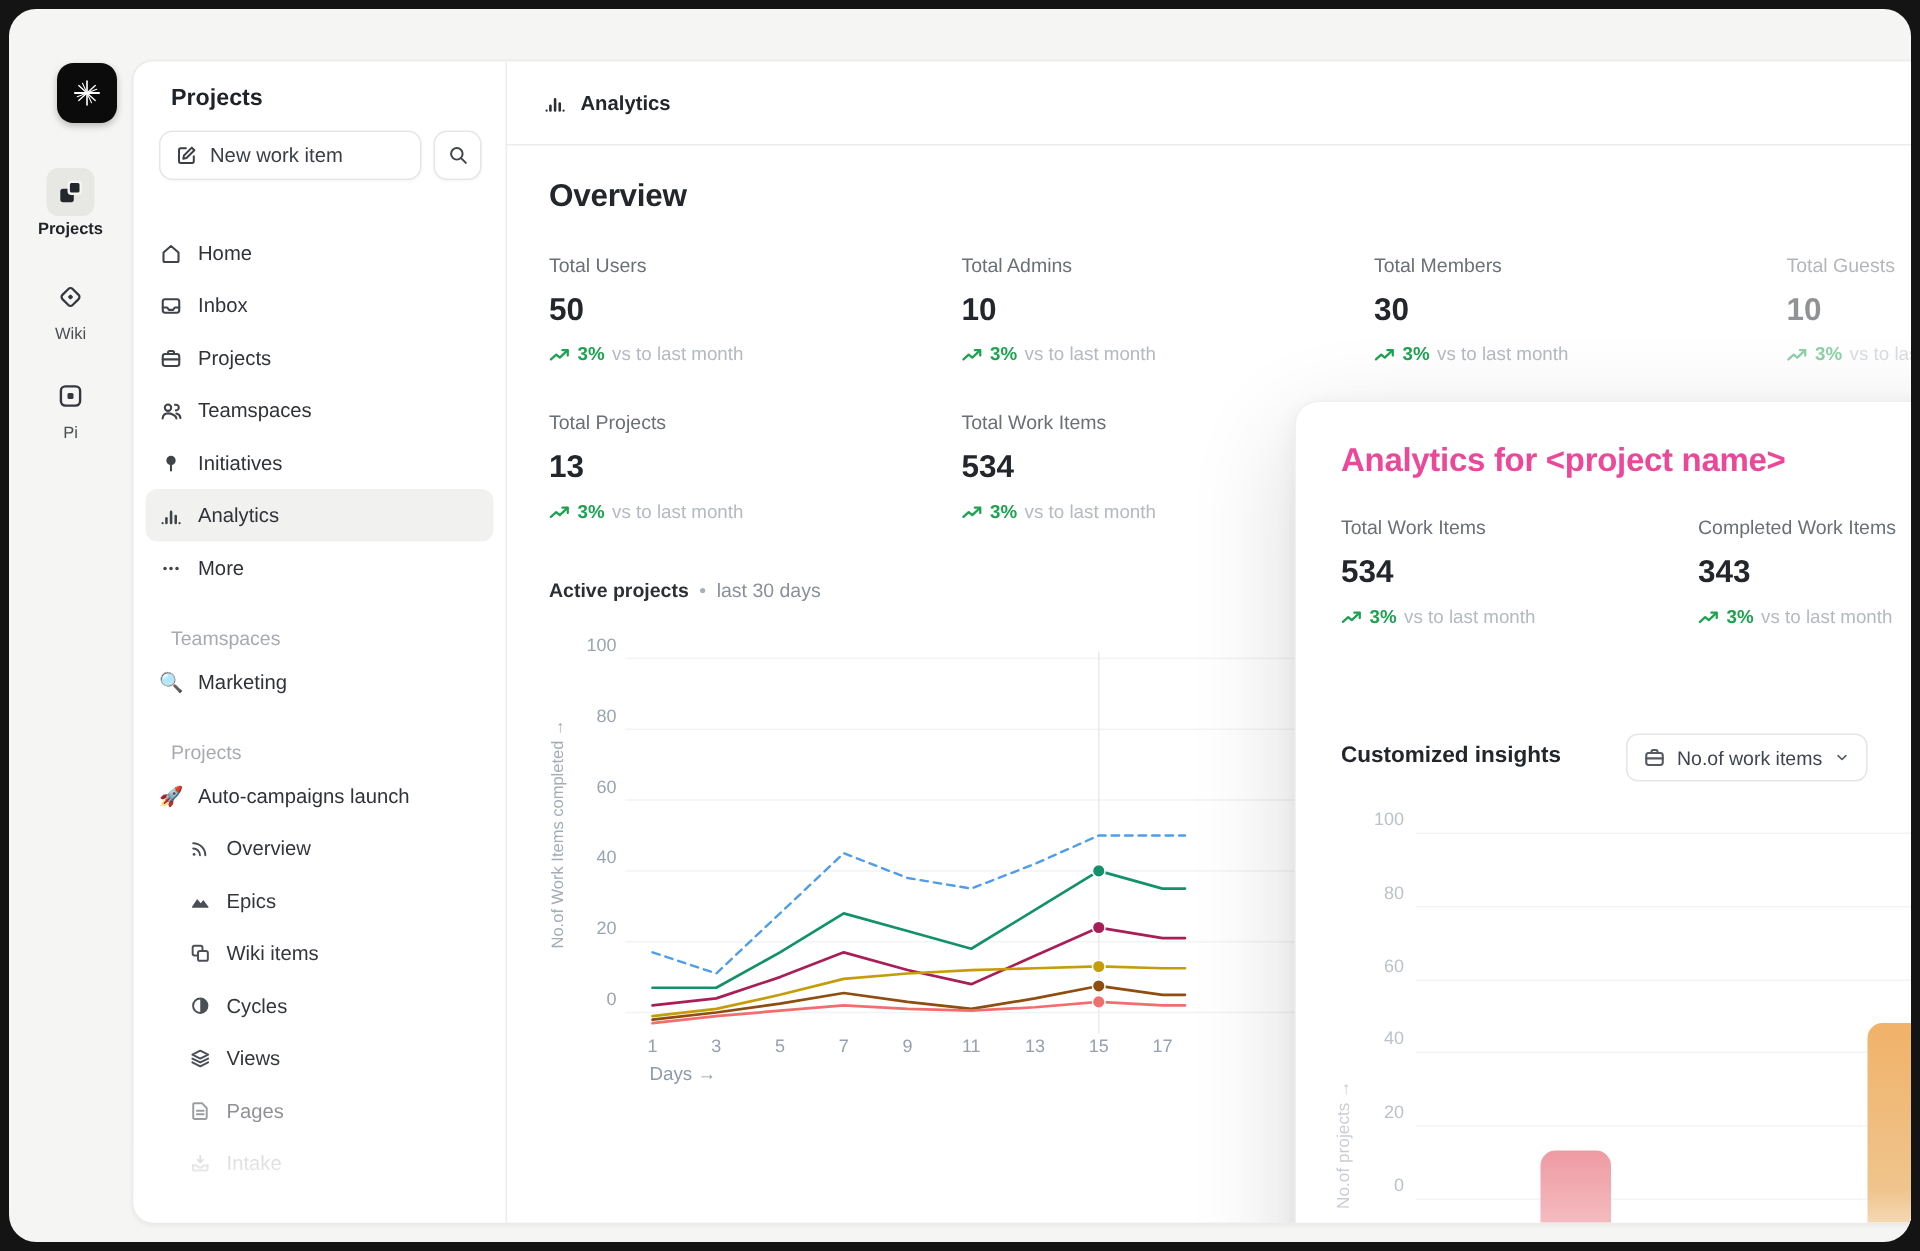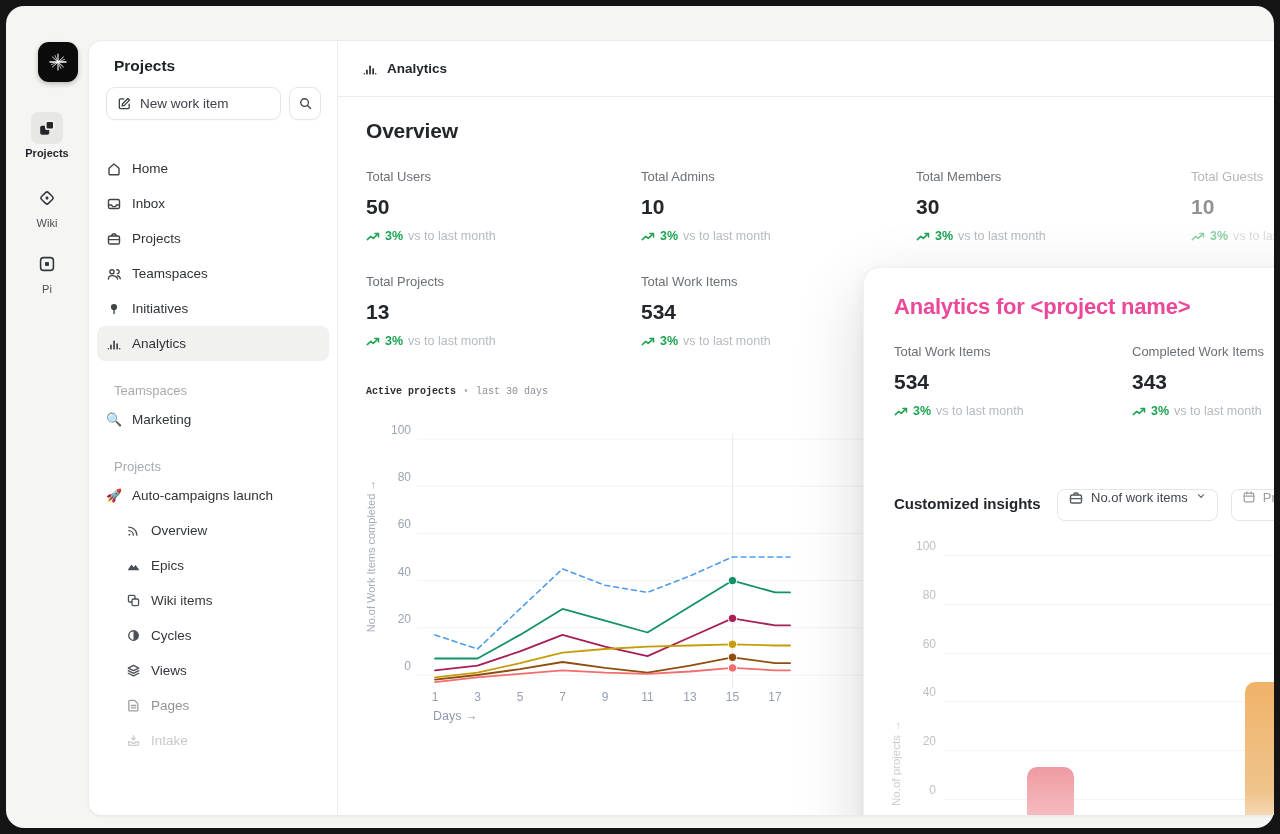--- a/index.html
+++ b/index.html
@@ -63,36 +63,36 @@
   .stats-row { position:absolute; left:28px; display:grid; grid-template-columns:repeat(4,275px); }
   .stat { display:flex; flex-direction:column; }
   .stat.dim { opacity:.5; }
   .stat-label { font-size:13px; color:#6A7076; }
   .stat-value { margin-top:11px; font-size:21px; font-weight:700; color:#23272B; }
   .stat-change { margin-top:10px; display:flex; align-items:center; gap:5px; font-size:12.5px; }
   .stat-change .icon { color:#1CA350; display:flex; }
   .pct { color:#1CA350; font-weight:700; }
   .suffix { color:#B4BAC0; }
 
-  .chart-header { position:absolute; left:28px; top:345px; font-size:10px; display:flex; align-items:center; gap:7px;font-family:Liberation Mono, monospace; }
+  .chart-header { position:absolute; left:28px; top:345px; font-size:13px; display:flex; align-items:center; gap:7px; }
   .chart-title { font-weight:700; color:#2B2F34; }
   .chart-sep { color:#A9AFB6; }
   .chart-range { color:#8A9099; }
   .line-chart { position:absolute; left:21px; top:375px; width:690px; height:310px; }
 
   
   .overlay-card { position:absolute; left:774px; top:226px; width:560px; height:660px; background:#fff;
                   border:1px solid #F0F0EF; border-radius:16px;
                   box-shadow:0 24px 70px rgba(20,20,20,.16), 0 4px 14px rgba(0,0,0,.05); }
   .ov-title { position:absolute; left:30px; top:26px; font-size:22px; font-weight:700; color:#ec4899; letter-spacing:-.2px; }
   .ov-stats { position:absolute; left:30px; top:76px; display:grid; grid-template-columns:238px 238px; }
   .insights-title { position:absolute; left:30px; top:227px; font-size:15px; font-weight:700; color:#23272B; }
   .filters { position:absolute; left:193px; top:221px; display:flex; gap:13px; }
   .filter-btn { height:32px; border:1px solid #E4E5E7; border-radius:8px; background:#fff; display:flex;
-                align-items:flex-start; gap:7px; padding:0 10px; font-size:13px; color:#3F4550; cursor:pointer; white-space:nowrap; }
+                align-items:center; gap:7px; padding:0 10px; font-size:13px; color:#3F4550; cursor:pointer; white-space:nowrap;margin-left:27px; }
   .filter-btn .icon { color:#555B63; display:flex; }
   .filter-btn.muted { color:#9AA0A8; }
   .filter-btn.muted .icon { color:#9AA0A8; }
   .chev { color:#878D95; display:flex; }
   .bar-plot { position:absolute; left:0; top:270px; right:0; height:390px; overflow:hidden; border-radius:0 0 16px 16px; }
   .grid-h { position:absolute; left:80px; right:0; height:1px; background:#F3F4F5; }
   .ytick { position:absolute; width:34px; text-align:right; font-size:12px; color:#BCC2CA; }
   .bar { position:absolute; width:47px; border-radius:10px; }
   .bar-ylabel { position:absolute; font-size:11.5px; color:#C9CED4; transform:rotate(-90deg); transform-origin:left top; white-space:nowrap; }
 
@@ -228,20 +228,30 @@
               <span class="icon">
                 <svg width="16" height="16" viewBox="0 0 16 16" fill="currentColor">
                   <rect x="4.1" y="8.6" width="1.7" height="4.9" rx=".85"></rect>
                   <rect x="7.2" y="4.4" width="1.7" height="9.1" rx=".85"></rect>
                   <rect x="10.3" y="7.2" width="1.7" height="6.3" rx=".85"></rect>
                   <circle cx="2.4" cy="12.8" r=".75"></circle>
                   <circle cx="13.7" cy="12.8" r=".75"></circle>
                 </svg>
               </span>
               <span>Analytics</span>
+            </div>
+            <div class="nav-item">
+              <span class="icon">
+                <svg width="16" height="16" viewBox="0 0 16 16" fill="currentColor">
+                  <circle cx="4" cy="8" r="1.15"></circle>
+                  <circle cx="8" cy="8" r="1.15"></circle>
+                  <circle cx="12" cy="8" r="1.15"></circle>
+                </svg>
+              </span>
+              <span>More</span>
             </div>
             <div class="sb-section-title">Teamspaces</div>
             <div class="proj-item">
               <span class="emoji">🔍</span>
               <span>Marketing</span>
             </div>
             <div class="sb-section-title">Projects</div>
             <div class="proj-item">
               <span class="emoji">🚀</span>
               <span>Auto-campaigns launch</span>

